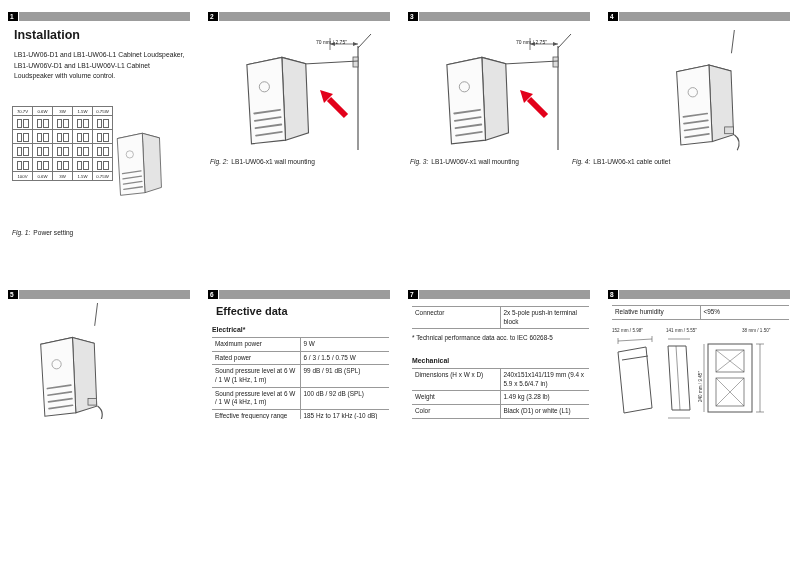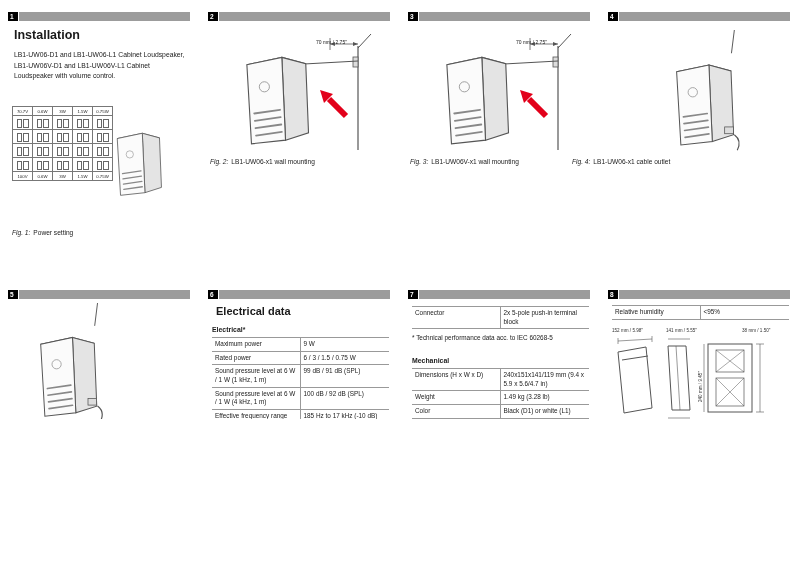--- a/index.html
+++ b/index.html
@@ -214,21 +214,21 @@
       <use href="#cablefig"></use>
     </svg>
 
   <svg class="fig-svg" style="left:25px;top:300px" width="105" height="130" viewBox="0 0 110 130">
       <use href="#cablefig"></use>
     </svg>
   <div class="cap" style="left:12px;top:436px">
     <span class="cl">Fig. 5:</span><span>LB1-UW06V-x1 cable outlet</span>
   </div>
 
-  <div class="h2" style="left:216px;top:305px">Electrical data</div>
+  <div class="h2" style="left:216px;top:305px">Effective data</div>
   <div class="subhead" style="left:212px;top:326px">Electrical*</div>
   <div class="ttable" style="left:212px;top:337px;width:177px">
     <div class="trow">
         <div class="tl">Maximum power</div>
         <div class="tv">9 W</div>
       </div>
     <div class="trow">
         <div class="tl">Rated power</div>
         <div class="tv">6 / 3 / 1.5 / 0.75 W</div>
       </div>

